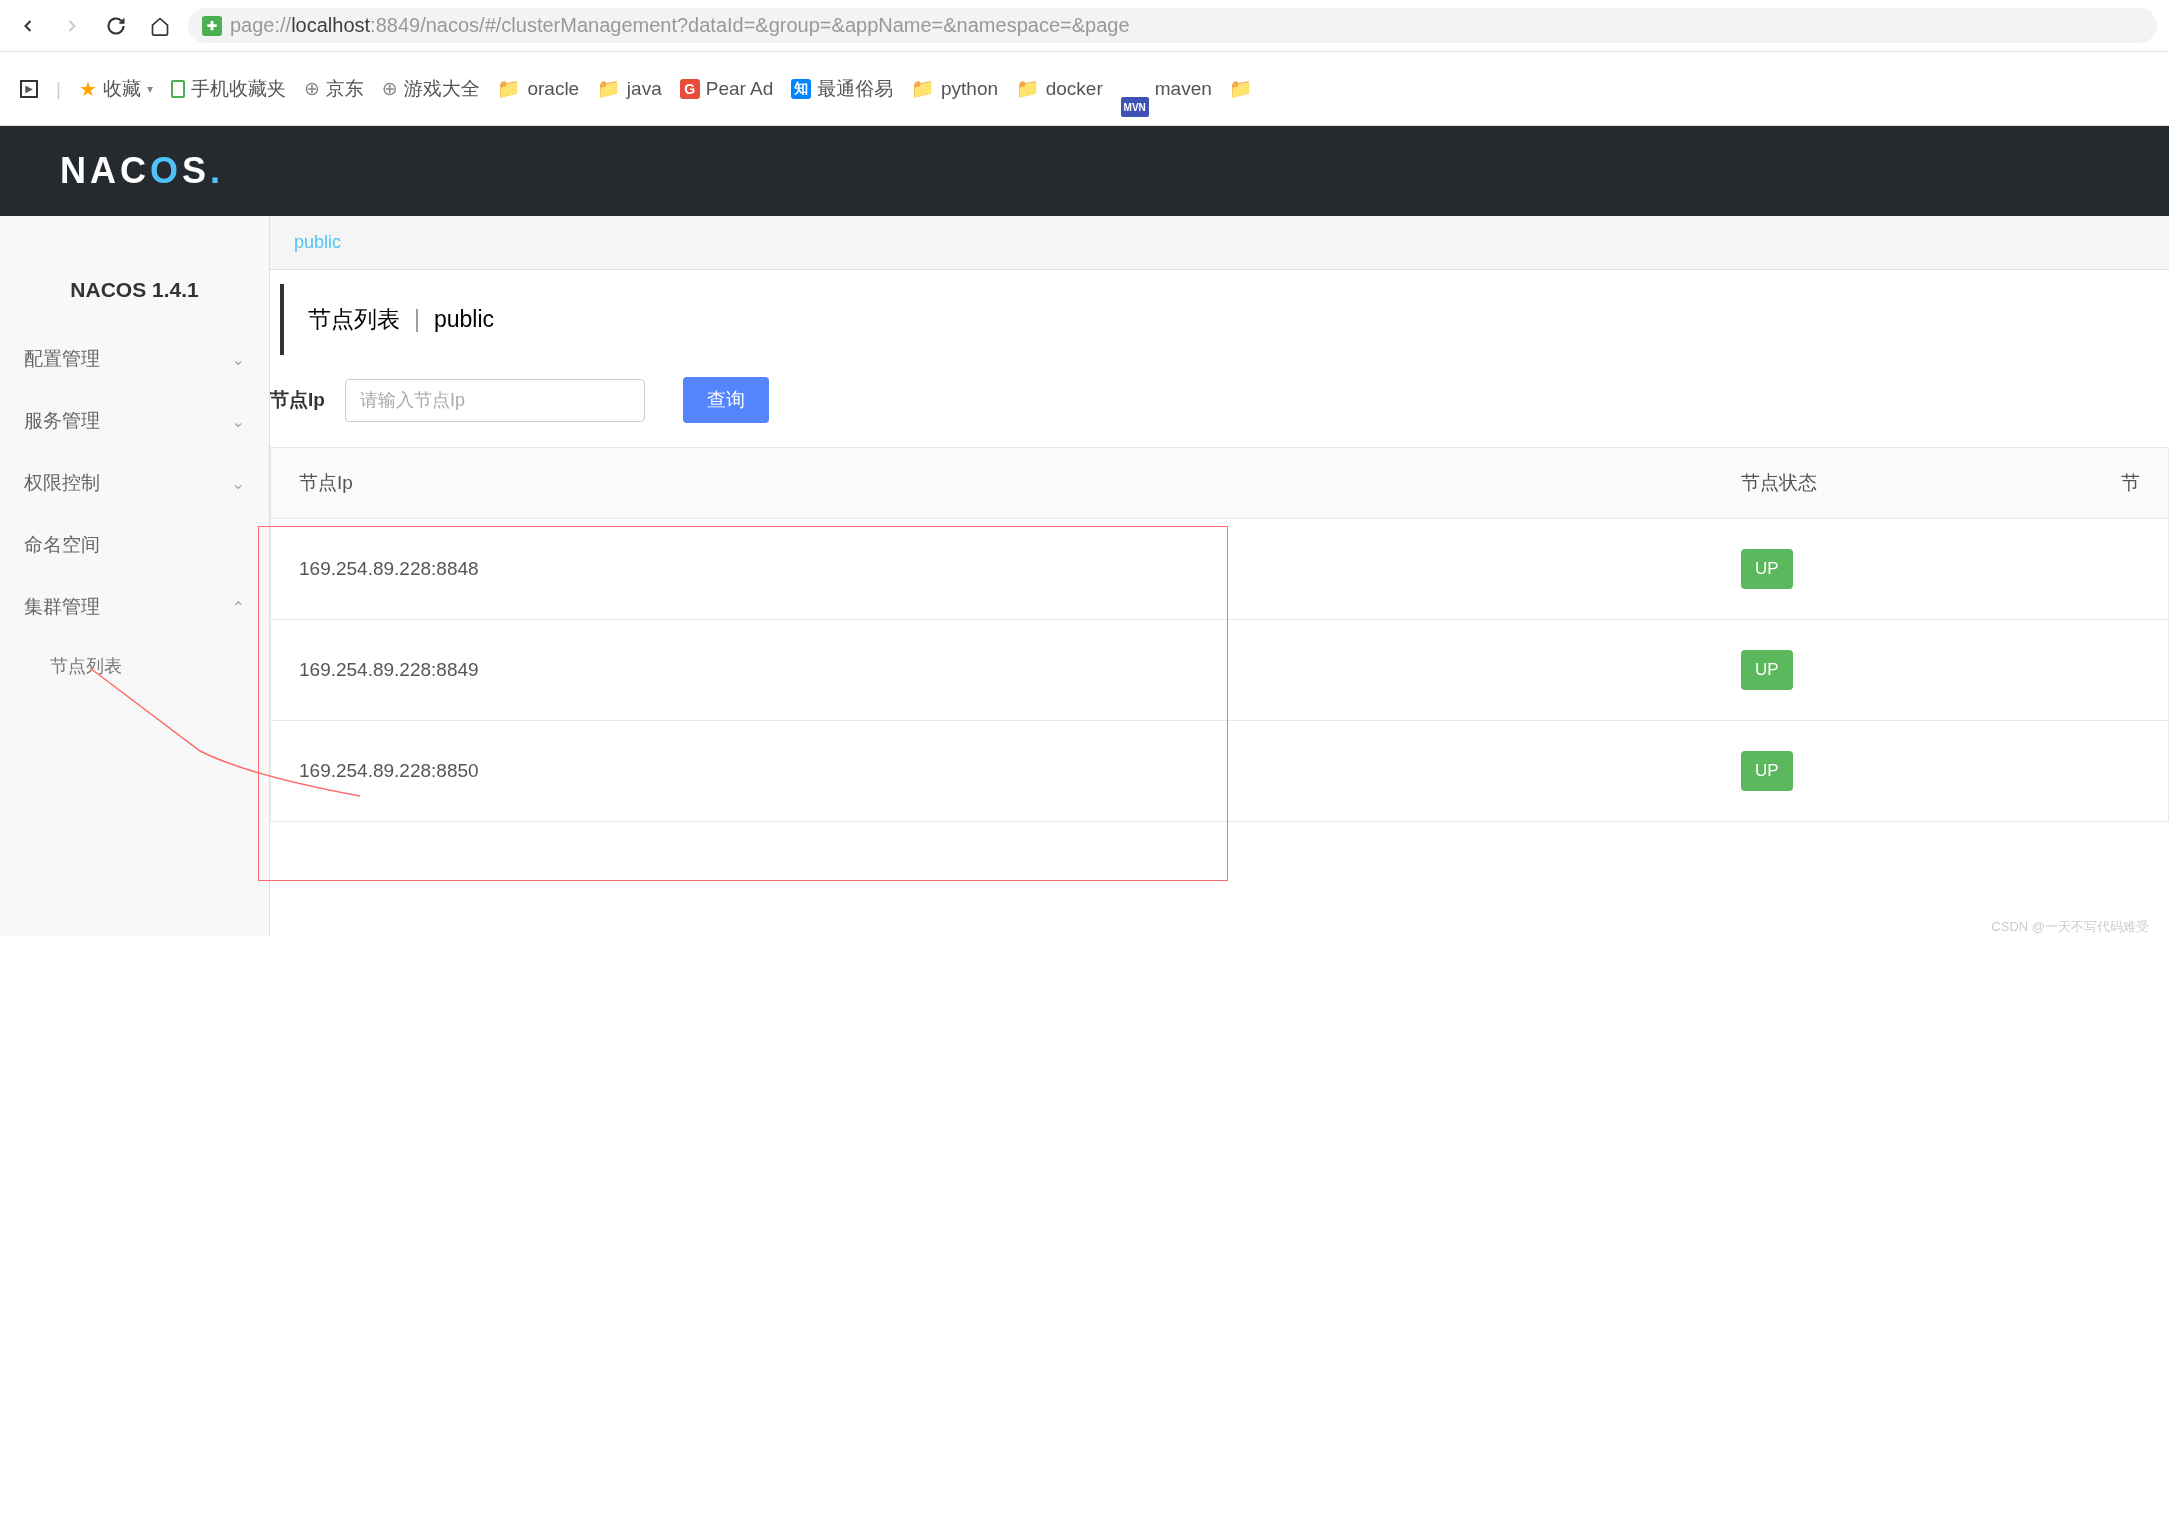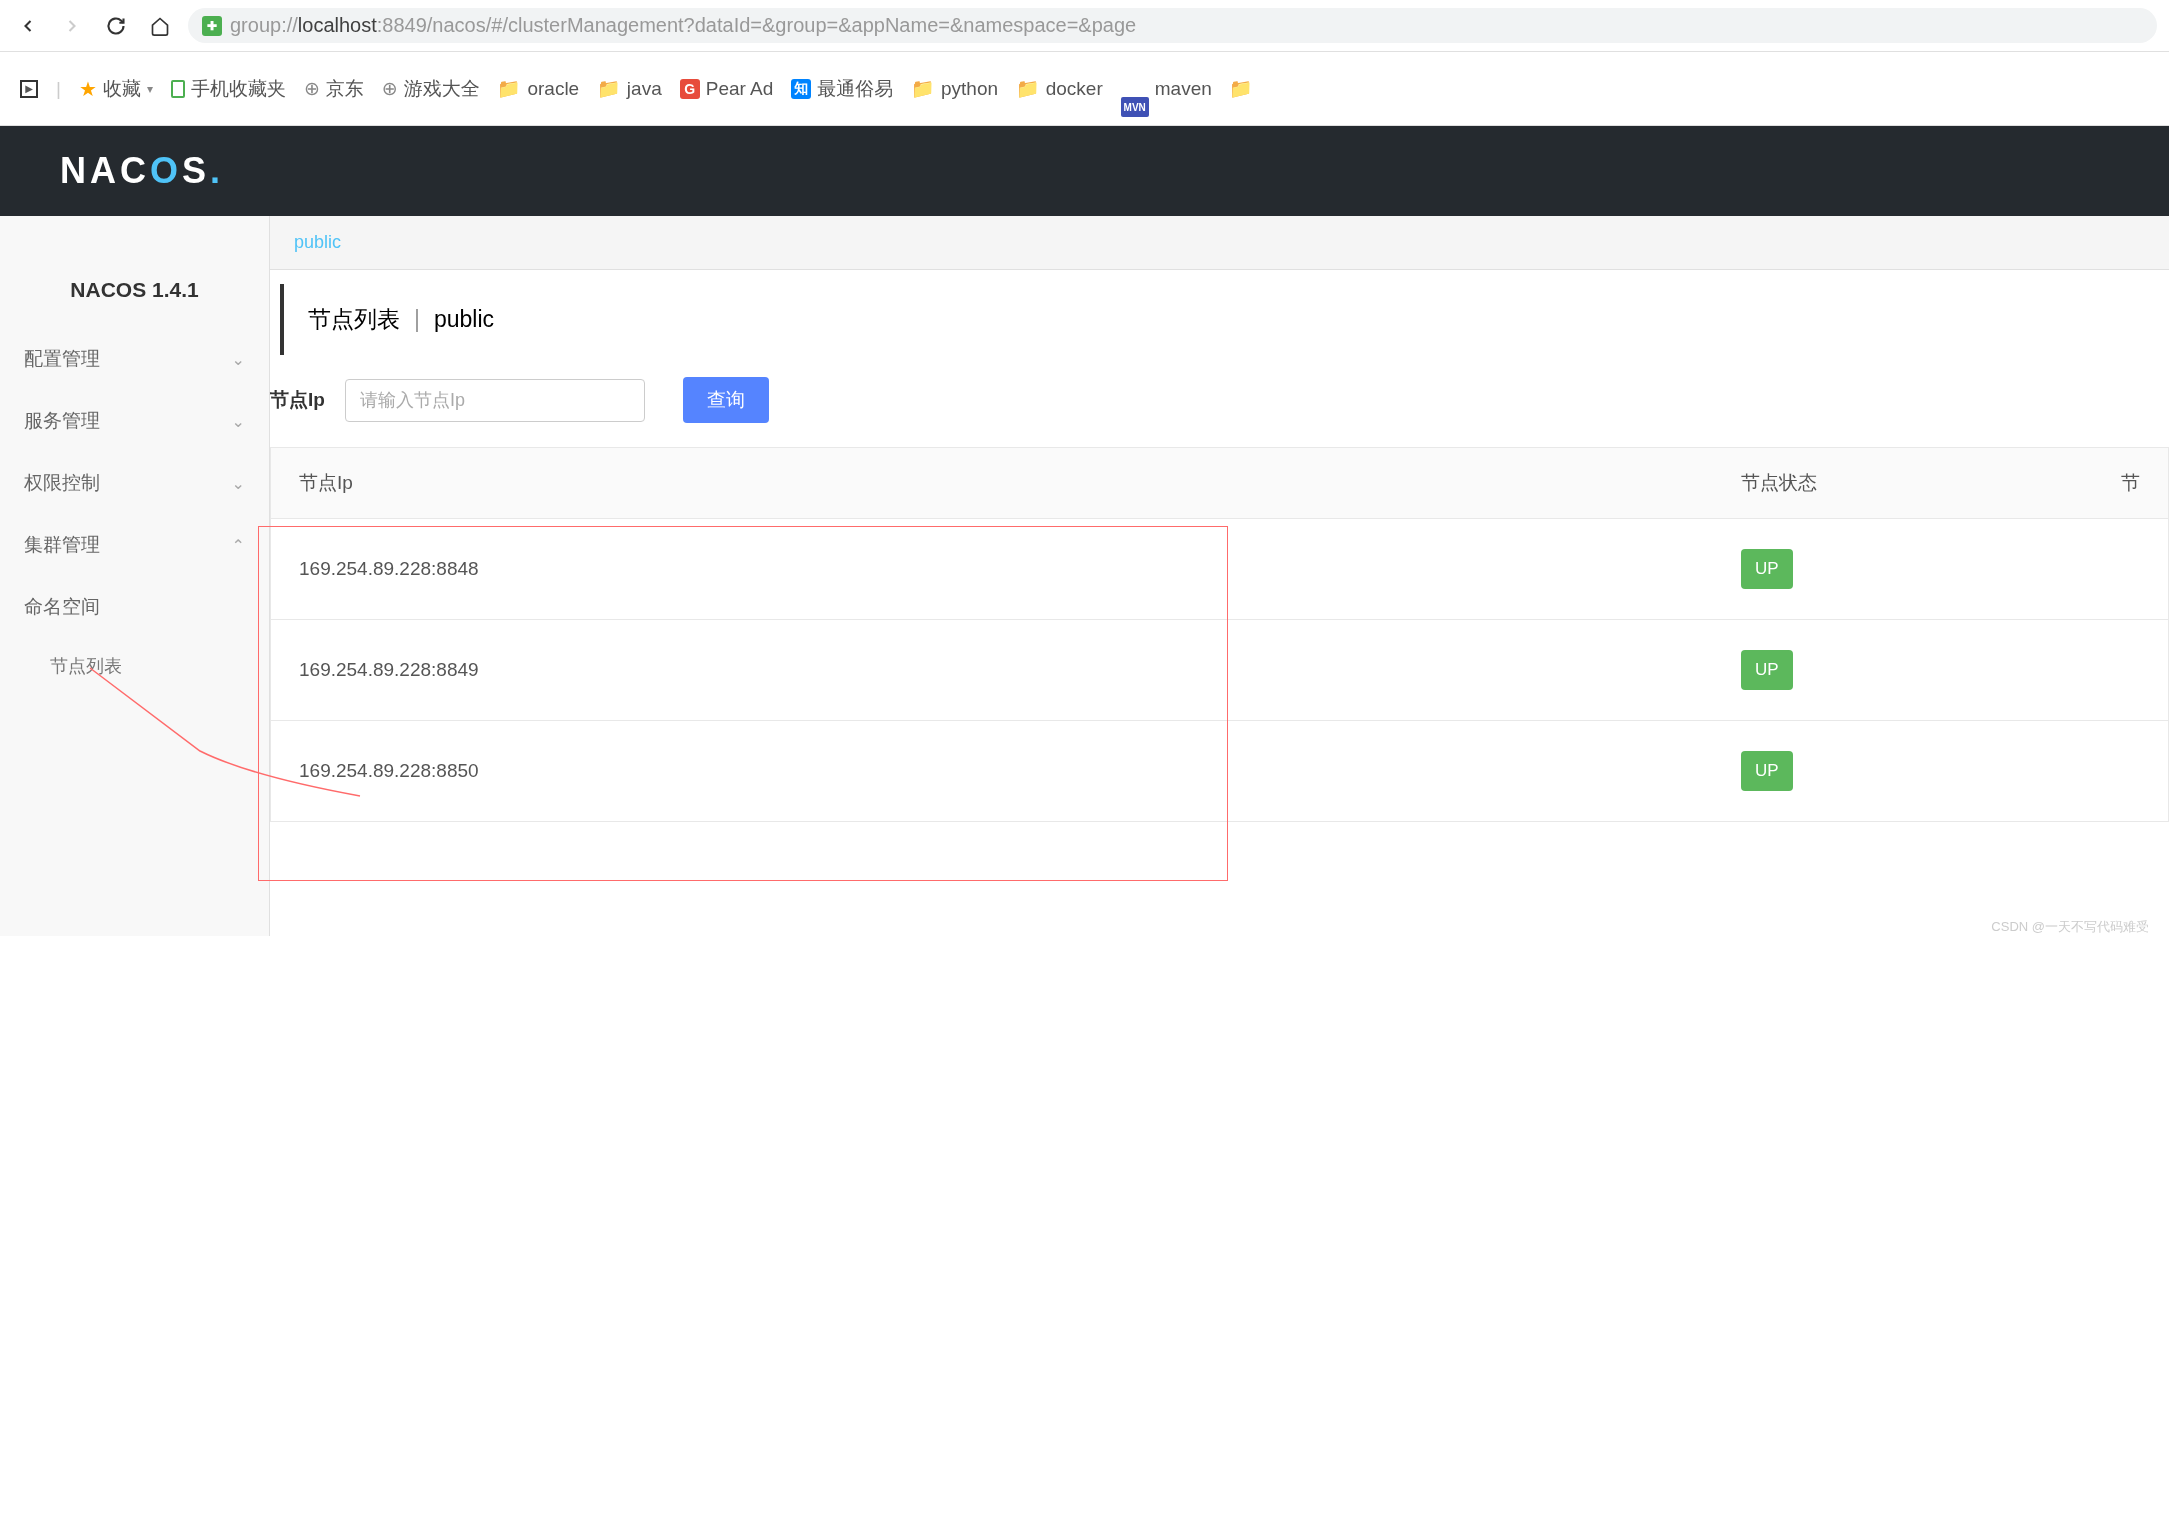--- a/index.html
+++ b/index.html
@@ -92,21 +92,21 @@
       </svg>
   </div>
   <div class="nav-btn active">
     <svg viewBox="0 0 24 24" fill="none" stroke="currentColor" stroke-width="2">
         <path d="M3 11l9-8 9 8v10a2 2 0 0 1-2 2H5a2 2 0 0 1-2-2z"></path>
       </svg>
   </div>
   <div class="url-bar">
     <span class="shield-icon">✚</span>
     <span>
-      <span class="url-text">group://</span><span class="url-localhost">localhost</span><span class="url-text">:8849/nacos/#/clusterManagement?dataId=&amp;group=&amp;appName=&amp;namespace=&amp;page</span>
+      <span class="url-text">page://</span><span class="url-localhost">localhost</span><span class="url-text">:8849/nacos/#/clusterManagement?dataId=&amp;group=&amp;appName=&amp;namespace=&amp;page</span>
     </span>
   </div>
 </div>
 
 <div class="bookmarks-bar">
   <div class="bm-item">
       <span class="speed-icon">▶</span>
     </div>
   <span class="bm-sep">|</span>
   <div class="bm-item">
@@ -175,25 +175,25 @@
     </div>
     <div class="sidebar-item">
       <span>服务管理</span>
       <span class="chevron">⌄</span>
     </div>
     <div class="sidebar-item">
       <span>权限控制</span>
       <span class="chevron">⌄</span>
     </div>
     <div class="sidebar-item">
+      <span>命名空间</span>
+    </div>
+    <div class="sidebar-item">
       <span>集群管理</span>
       <span class="chevron">⌃</span>
-    </div>
-    <div class="sidebar-item">
-      <span>命名空间</span>
     </div>
     <div class="sidebar-subitem">
       <span>节点列表</span>
     </div>
   </div>
 
   <div class="content">
     <div class="namespace-tabs">
       <span class="ns-tab">public</span>
     </div>

